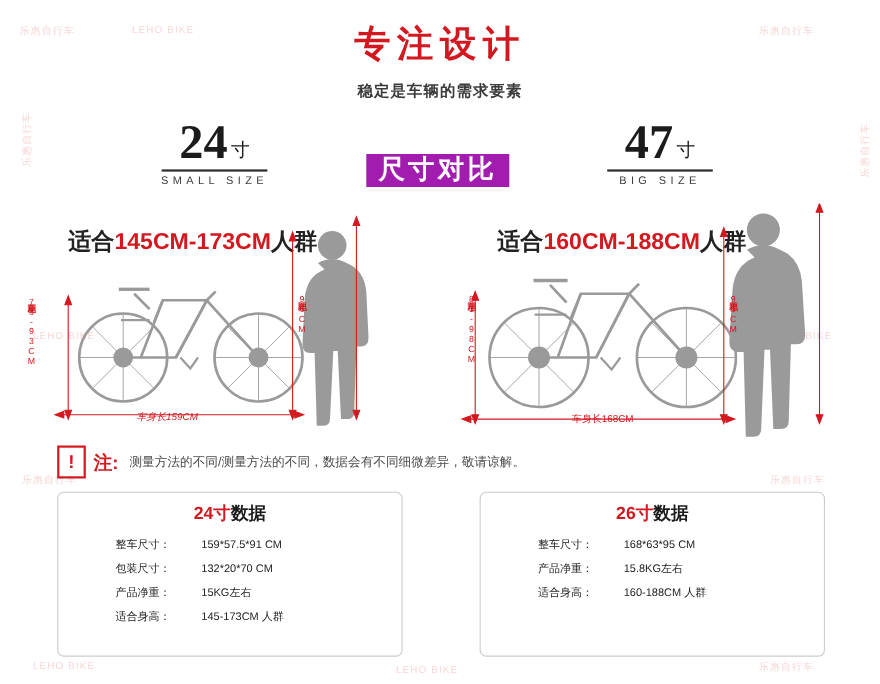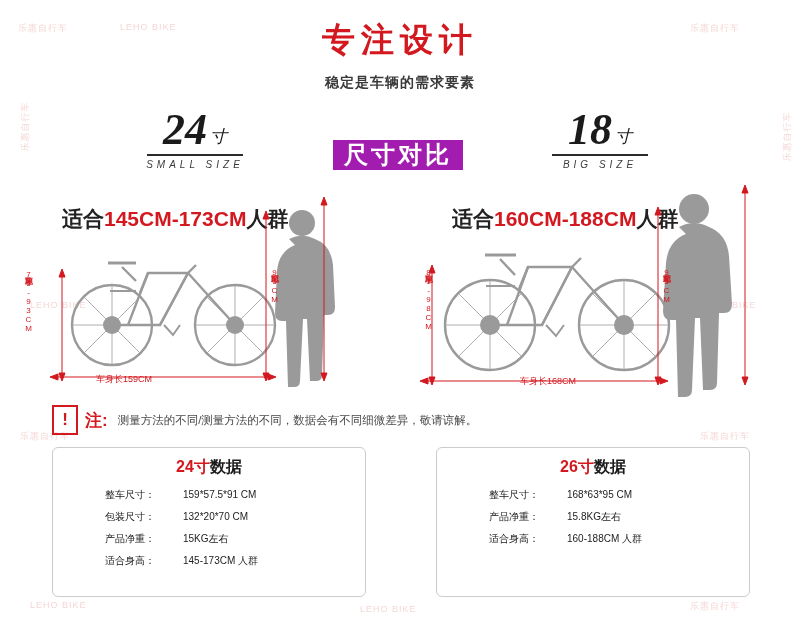--- a/index.html
+++ b/index.html
@@ -30,21 +30,21 @@
   .main-title{
     position:absolute;top:18px;left:0;width:800px;text-align:center;
     color:#d3181f;font-size:33px;font-weight:bold;letter-spacing:6px;
   }
   .sub-title{
     position:absolute;top:74px;left:0;width:800px;text-align:center;
     color:#3a3a3a;font-size:14px;font-weight:bold;letter-spacing:1px;
   }
 
   
-  .size-block{position:absolute;text-align:center;font-style:italic;}
+  .size-block{position:absolute;text-align:center;}
   .size-num{
     font-size:44px;font-weight:bold;color:#1b1b1b;line-height:44px;
     font-family:"Liberation Serif","DejaVu Serif",serif;
     display:inline-block;vertical-align:middle;
   }
   .size-unit{
     font-size:17px;color:#1b1b1b;display:inline-block;vertical-align:middle;
     margin-left:3px;position:relative;top:6px;
   }
   .size-rule{height:2px;background:#2b2b2b;margin:2px auto 3px auto;}
@@ -126,21 +126,21 @@
   <div class="size-block" style="left:130px;top:108px;width:130px;">
     <div>
       <span class="size-num">24</span><span class="size-unit">寸</span>
     </div>
     <div class="size-rule" style="width:96px;"></div>
     <div class="size-en">SMALL SIZE</div>
   </div>
 
   <div class="size-block" style="left:535px;top:108px;width:130px;">
     <div>
-      <span class="size-num">18</span><span class="size-unit">寸</span>
+      <span class="size-num">47</span><span class="size-unit">寸</span>
     </div>
     <div class="size-rule" style="width:96px;"></div>
     <div class="size-en">BIG SIZE</div>
   </div>
 
   <div class="compare-badge">尺寸对比</div>
 
   <div class="fit-text" style="left:62px;top:205px;">
     <span>适合</span><span class="hl">145CM-173CM</span><span>人群</span>
   </div>
@@ -184,21 +184,21 @@
       <line x1="14" y1="182" x2="232" y2="182"></line>
       <polygon points="10,182 18,179 18,185"></polygon>
       <polygon points="236,182 228,179 228,185"></polygon>
       <line x1="284" y1="6" x2="284" y2="182"></line>
       <polygon points="284,2 281,10 287,10"></polygon>
       <polygon points="284,186 281,178 287,178"></polygon>
     </g>
   </svg>
   <div class="dimlabel v" style="left:22px;top:270px;font-size:8px;">车座距地76-93CM</div>
   <div class="dimlabel v" style="left:268px;top:268px;font-size:8px;">车把距地96CM</div>
-  <div class="dimlabel" style="left:96px;top:373px;">车身长159CM</div>
+  <div class="dimlabel" style="left:124px;top:373px;font-style:italic;">车身长159CM</div>
 
   <svg class="illus" style="left:412px;top:185px;" width="345" height="215" viewBox="0 0 345 215">
     <g class="person">
       <circle cx="282" cy="24" r="15"></circle>
       <path d="M267 42 q15 -8 30 0 q18 7 20 29 l3 48 q0 9 -8 9 l-5 0 l-2 70 q0 7 -7 7 l-7 0 l-3 -72 l-5 0 l-3 72 q0 7 -7 7 l-7 0 l-2 -77 l-5 0 q-8 0 -8 -9 l3 -48 q2 -22 20 -29 z"></path>
     </g>
     <g class="bike" stroke-width="2.4">
       <circle cx="78" cy="140" r="45"></circle>
       <circle cx="212" cy="140" r="45"></circle>
       <circle cx="78" cy="140" r="10" fill="#9a9a9a" stroke="none"></circle>

